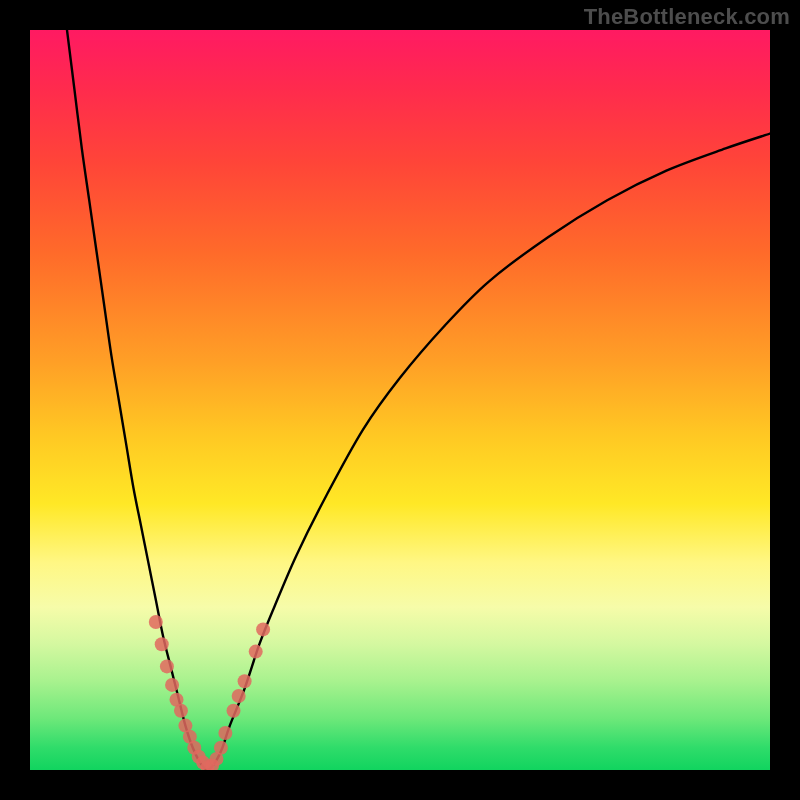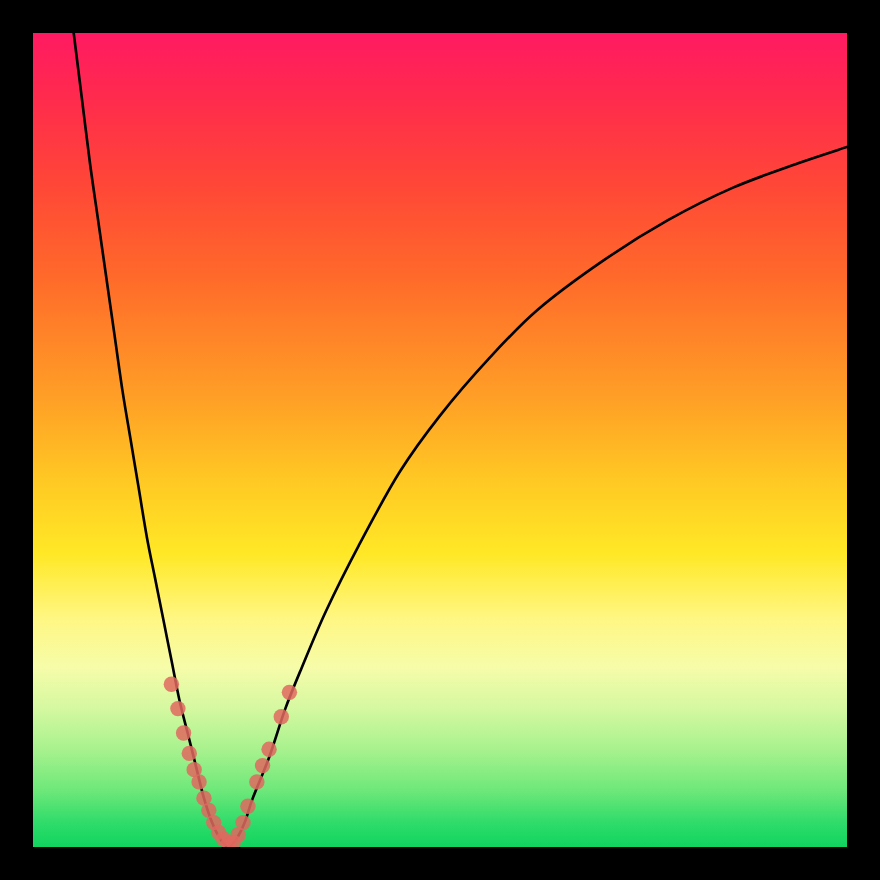--- a/index.html
+++ b/index.html
@@ -59,20 +59,21 @@
     top: 0; left: 0;
     width: 740px;
     height: 740px;
     overflow: visible;
   }
 </style>
 </head>
 <body>
 
 <div class="frame">
+  <div class="watermark">TheBottleneck.com</div>
 
   <div class="plot">
     <svg class="curve" viewBox="0 0 740 740" preserveAspectRatio="none">
       <path id="curve-path" fill="none" stroke="#000000" stroke-width="2.4" stroke-linecap="round" d="M 37.00 0.00 C 38.18 9.47, 42.03 40.26, 44.40 59.20 C 46.77 78.14, 49.43 100.64, 51.80 118.40 C 54.17 136.16, 56.83 153.62, 59.20 170.20 C 61.57 186.78, 64.23 205.42, 66.60 222.00 C 68.97 238.58, 71.63 257.22, 74.00 273.80 C 76.37 290.38, 79.03 310.21, 81.40 325.60 C 83.77 340.99, 86.43 355.79, 88.80 370.00 C 91.17 384.21, 93.83 400.19, 96.20 414.40 C 98.57 428.61, 101.23 445.78, 103.60 458.80 C 105.97 471.82, 108.63 483.96, 111.00 495.80 C 113.37 507.64, 116.03 520.96, 118.40 532.80 C 120.77 544.64, 123.43 557.96, 125.80 569.80 C 128.17 581.64, 130.83 596.14, 133.20 606.80 C 135.57 617.46, 138.23 626.93, 140.60 636.40 C 142.97 645.87, 145.63 656.53, 148.00 666.00 C 150.37 675.47, 153.03 687.31, 155.40 695.60 C 157.77 703.89, 160.43 711.88, 162.80 717.80 C 165.17 723.72, 167.83 729.05, 170.20 732.60 C 172.57 736.15, 175.23 740.00, 177.60 740.00 C 179.97 740.00, 182.63 736.15, 185.00 732.60 C 187.37 729.05, 190.03 723.72, 192.40 717.80 C 194.77 711.88, 196.25 705.07, 199.80 695.60 C 203.35 686.13, 209.86 671.62, 214.60 658.60 C 219.34 645.58, 224.66 627.22, 229.40 614.20 C 234.14 601.18, 238.28 591.41, 244.20 577.20 C 250.12 562.99, 258.11 543.16, 266.40 525.40 C 274.69 507.64, 285.34 486.33, 296.00 466.20 C 306.66 446.07, 321.16 418.54, 333.00 399.60 C 344.84 380.66, 356.98 364.38, 370.00 347.80 C 383.02 331.22, 400.19 311.39, 414.40 296.00 C 428.61 280.61, 442.22 265.81, 458.80 251.60 C 475.38 237.39, 499.06 220.22, 518.00 207.20 C 536.94 194.18, 558.26 180.86, 577.20 170.20 C 596.14 159.54, 617.46 148.89, 636.40 140.60 C 655.34 132.31, 679.02 124.32, 695.60 118.40 C 712.18 112.48, 732.90 105.97, 740.00 103.60"></path>
       <g id="markers">
           <circle cx="125.80" cy="592.00" r="7" fill="#e0695f" fill-opacity="0.85"></circle>
           <circle cx="131.72" cy="614.20" r="7" fill="#e0695f" fill-opacity="0.85"></circle>
           <circle cx="136.90" cy="636.40" r="7" fill="#e0695f" fill-opacity="0.85"></circle>
           <circle cx="142.08" cy="654.90" r="7" fill="#e0695f" fill-opacity="0.85"></circle>
           <circle cx="146.52" cy="669.70" r="7" fill="#e0695f" fill-opacity="0.85"></circle>

